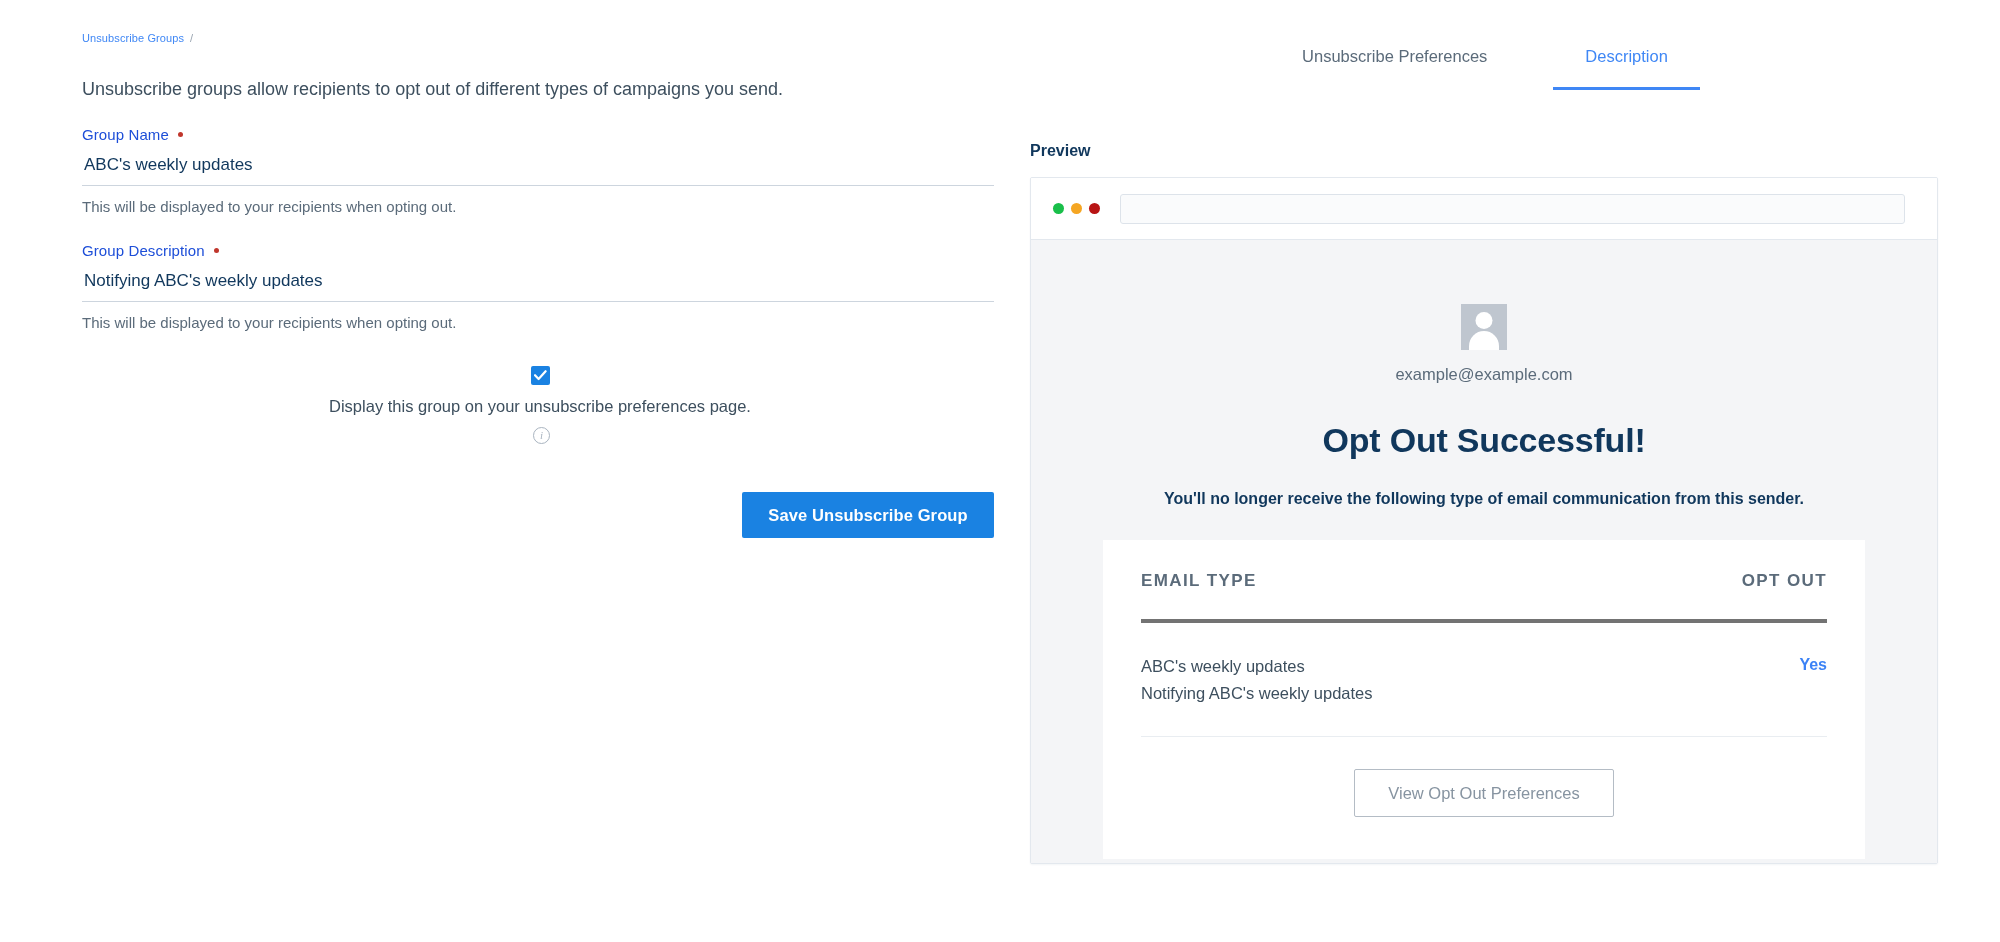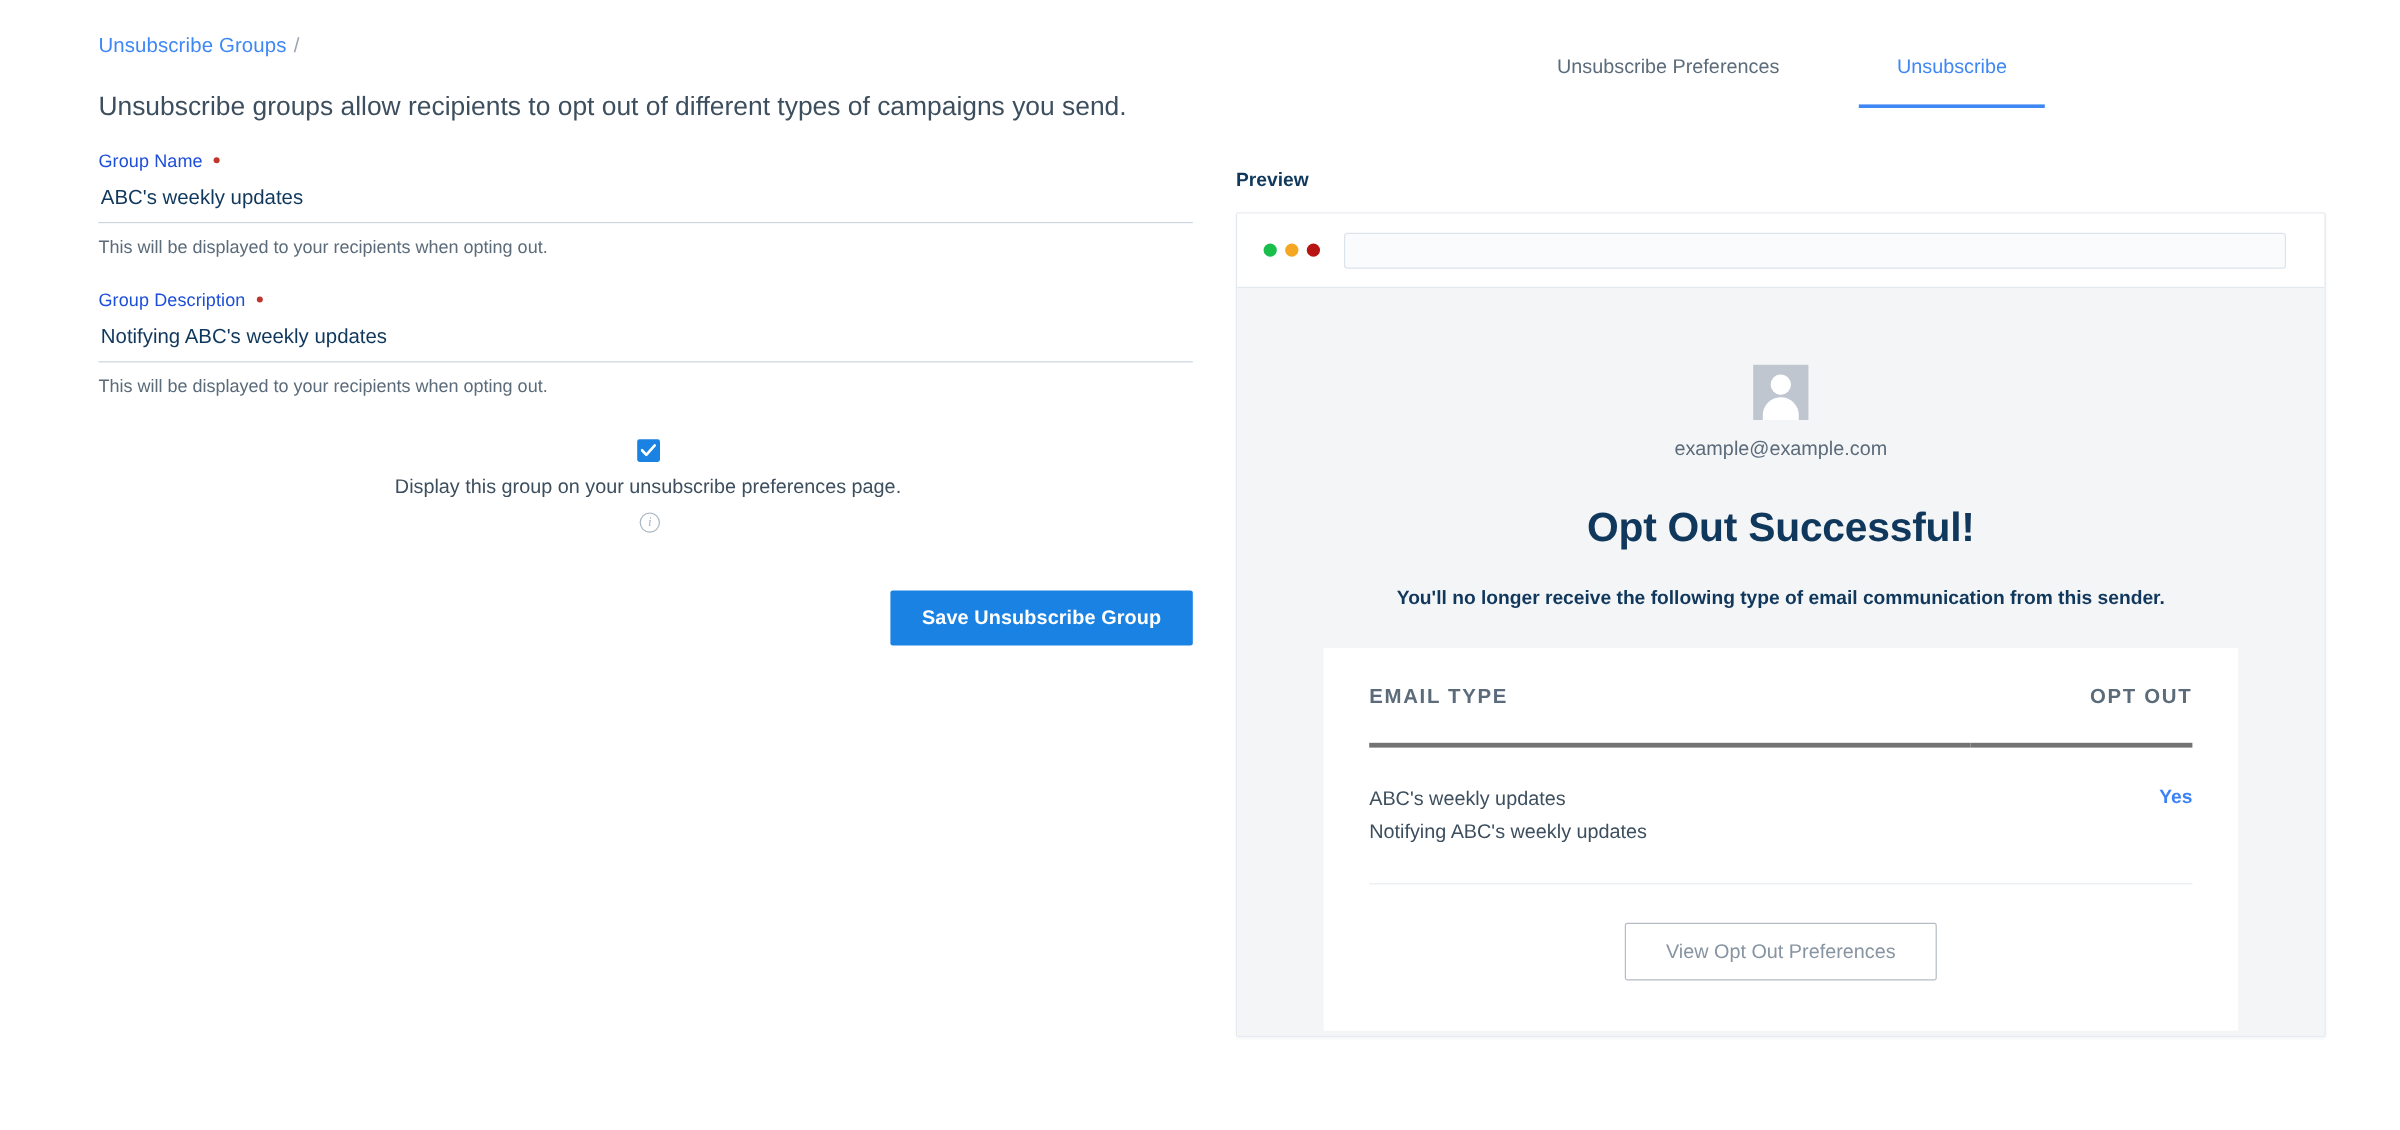--- a/index.html
+++ b/index.html
@@ -22,41 +22,41 @@
   
   .left-col {
     position: absolute;
     left: 82px;
     top: 0;
     width: 916px;
   }
 
   .breadcrumb {
     margin-top: 28px;
-    font-size: 17px;
+    font-size: 11px;
     line-height: 20px;
     color: #3f87f5;
     letter-spacing: 0.1px;
     white-space: nowrap;
   }
   .breadcrumb .crumb-link { color: #3f87f5; text-decoration: none; cursor: pointer; }
   .breadcrumb .crumb-sep { color: #9aa5b1; margin-left: 6px; }
 
   .page-title {
     margin-top: 12px;
     font-size: 36px;
     line-height: 42px;
     font-weight: 700;
     color: #10375c;
     letter-spacing: -0.3px;
   }
 
   .intro-text {
     margin-top: 30px;
-    font-size: 22px;
+    font-size: 18px;
     line-height: 22px;
     color: #3d4f5e;
   }
 
   .field-block { margin-top: 26px; }
 
   .field-label {
     font-size: 15px;
     line-height: 18px;
     color: #1d4ed8;
@@ -393,21 +393,21 @@
 
     <div class="save-row">
       <button class="save-btn">Save Unsubscribe Group</button>
     </div>
   </div>
 
   <div class="right-col">
 
     <div class="tabs">
       <div class="tab">Unsubscribe Preferences</div>
-      <div class="tab active">Unsubscribe</div>
+      <div class="tab active">Description</div>
     </div>
 
     <div class="preview-label">Preview</div>
 
     <div class="preview-card">
 
       <div class="browser-chrome">
         <div class="dots">
           <span class="dot green"></span>
           <span class="dot orange"></span>

